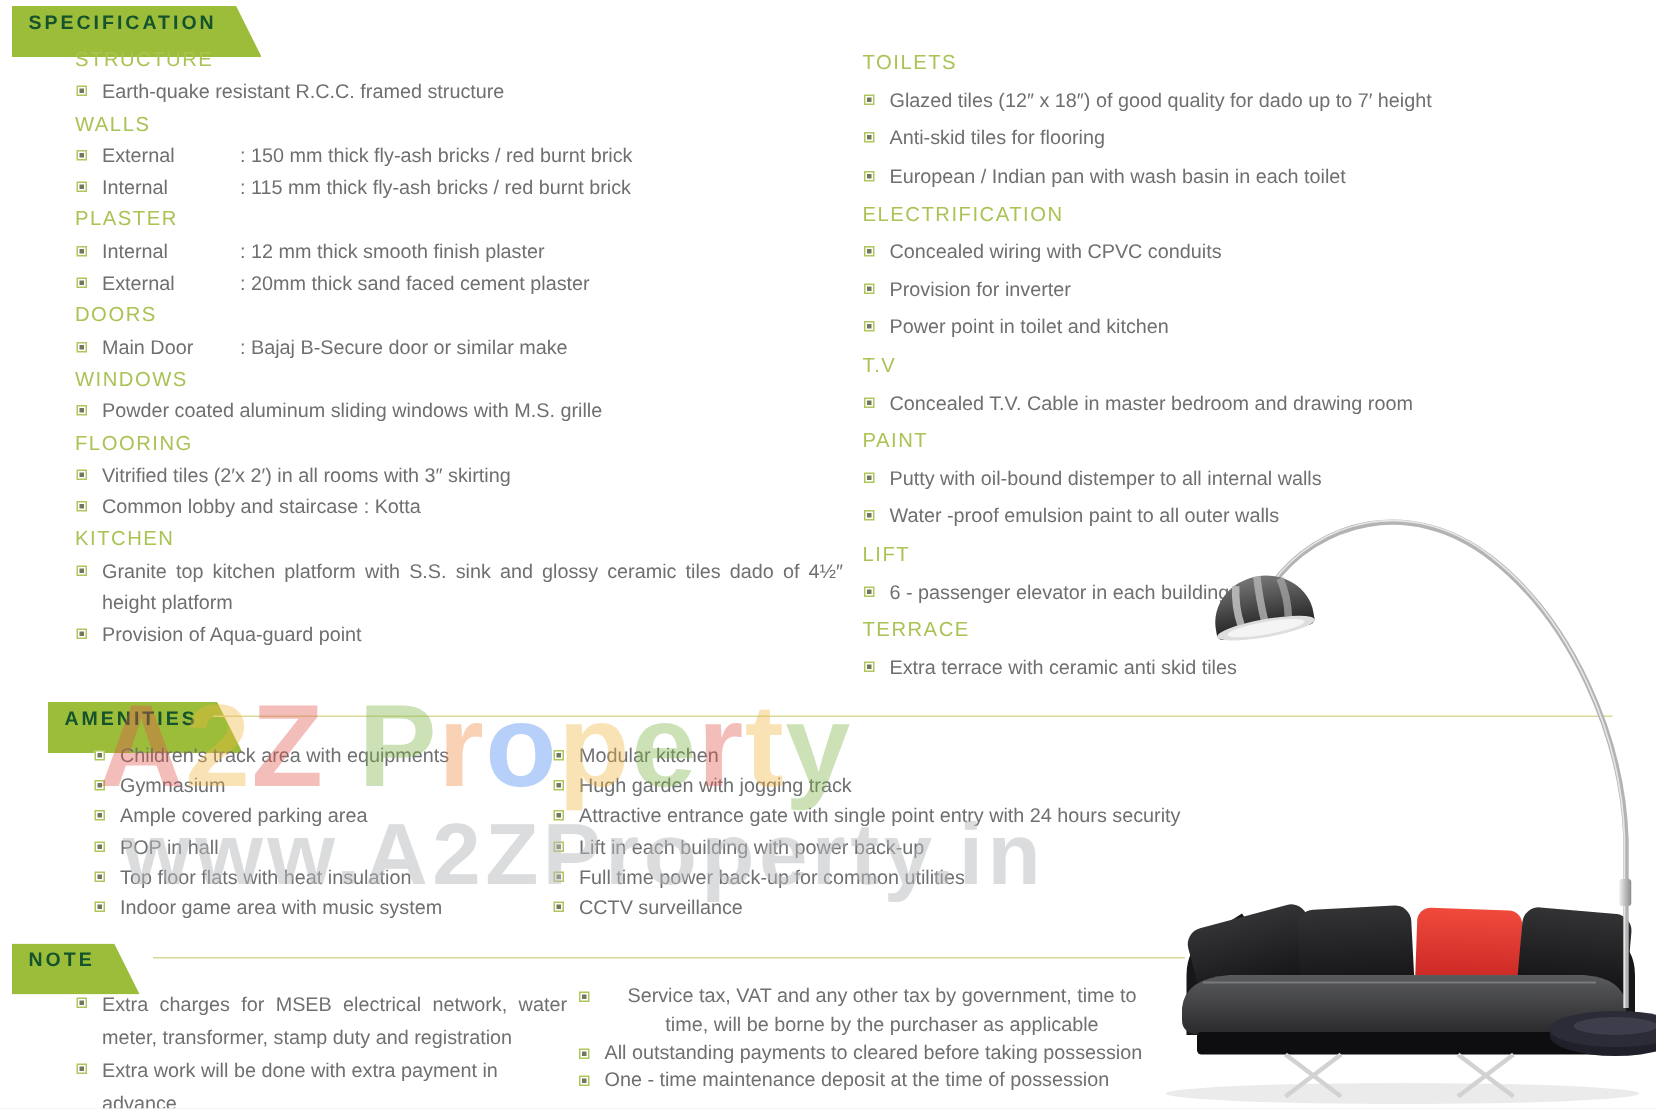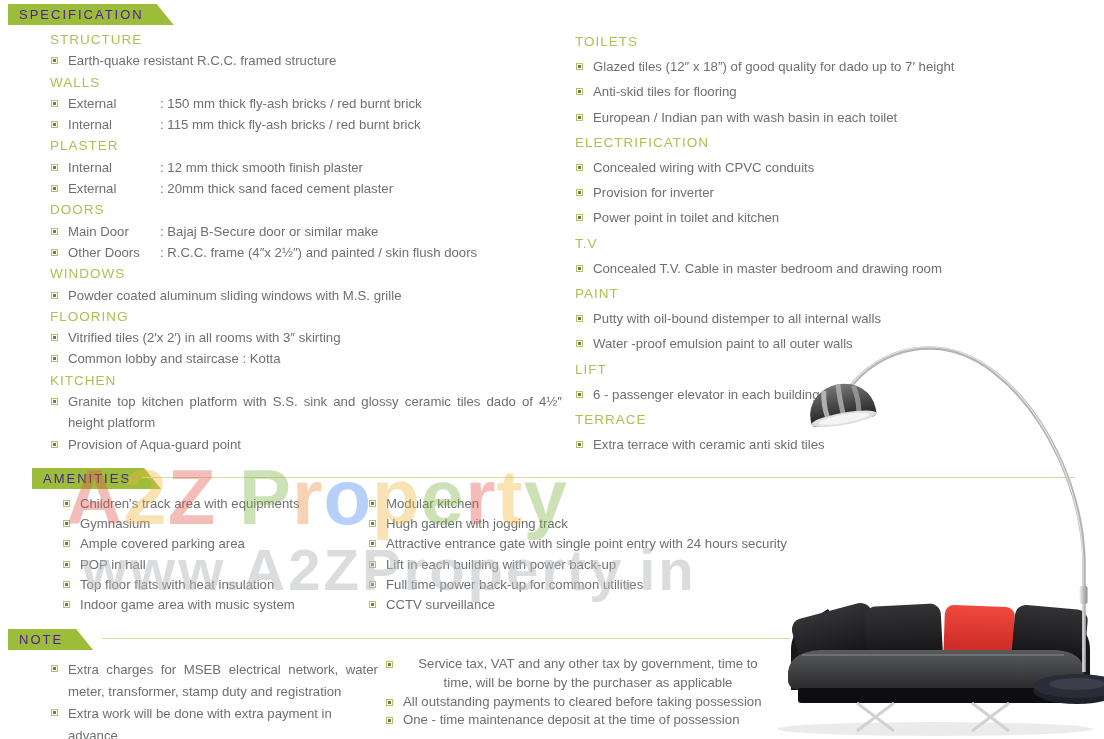--- a/index.html
+++ b/index.html
@@ -4,26 +4,27 @@
 <style>
   html,body{margin:0;padding:0;background:#fff;}
   #page{
     position:relative; width:1104px; height:739px; overflow:hidden;
     background:#fff; outline:1px solid #d8d8d8;
     font-family:"Liberation Sans", sans-serif;
     color:#6e6f71;
   }
   
   .banner{
-    position:absolute; left:8px; height:21px;
-    background:#9cbd39; color:#4c1d95;
+    position:absolute; left:8px; height:34px;
+    background:#9cbd39; color:#14532d;
     font-size:13px; letter-spacing:2px; line-height:21px;
     padding:0 30px 0 11px;
     clip-path:polygon(0 0, calc(100% - 17px) 0, 100% 100%, 0 100%);
     white-space:nowrap;
+    font-weight:bold;
   }
   .rule{position:absolute; height:1px; background:#d9da9a;}
   
   .col{position:absolute; font-size:13.2px;}
   .sec-title{color:#a9c355; letter-spacing:1px; font-size:13.5px;}
   .item{display:flex; align-items:flex-start;}
   .blt{
     flex:none; width:5px; height:5px; border:1.5px solid #aec75d;
     background:#fff; margin:6px 10px 0 1px;
     display:flex; align-items:center; justify-content:center;
@@ -100,27 +101,20 @@
         <span class="val">:  20mm thick sand faced cement plaster</span>
       </div>
       <div class="sec-title">DOORS</div>
       <div class="item">
         <span class="blt">
           <span></span>
         </span>
         <span class="lbl">Main Door</span>
         <span class="val">:  Bajaj B-Secure door or similar make</span>
       </div>
-      <div class="item">
-        <span class="blt">
-          <span></span>
-        </span>
-        <span class="lbl">Other Doors</span>
-        <span class="val">:  R.C.C. frame (4″x 2½″) and painted / skin flush doors</span>
-      </div>
       <div class="sec-title">WINDOWS</div>
       <div class="item">
         <span class="blt">
           <span></span>
         </span>
         <span class="txt">Powder coated aluminum sliding windows with M.S. grille</span>
       </div>
       <div class="sec-title">FLOORING</div>
       <div class="item">
         <span class="blt">

